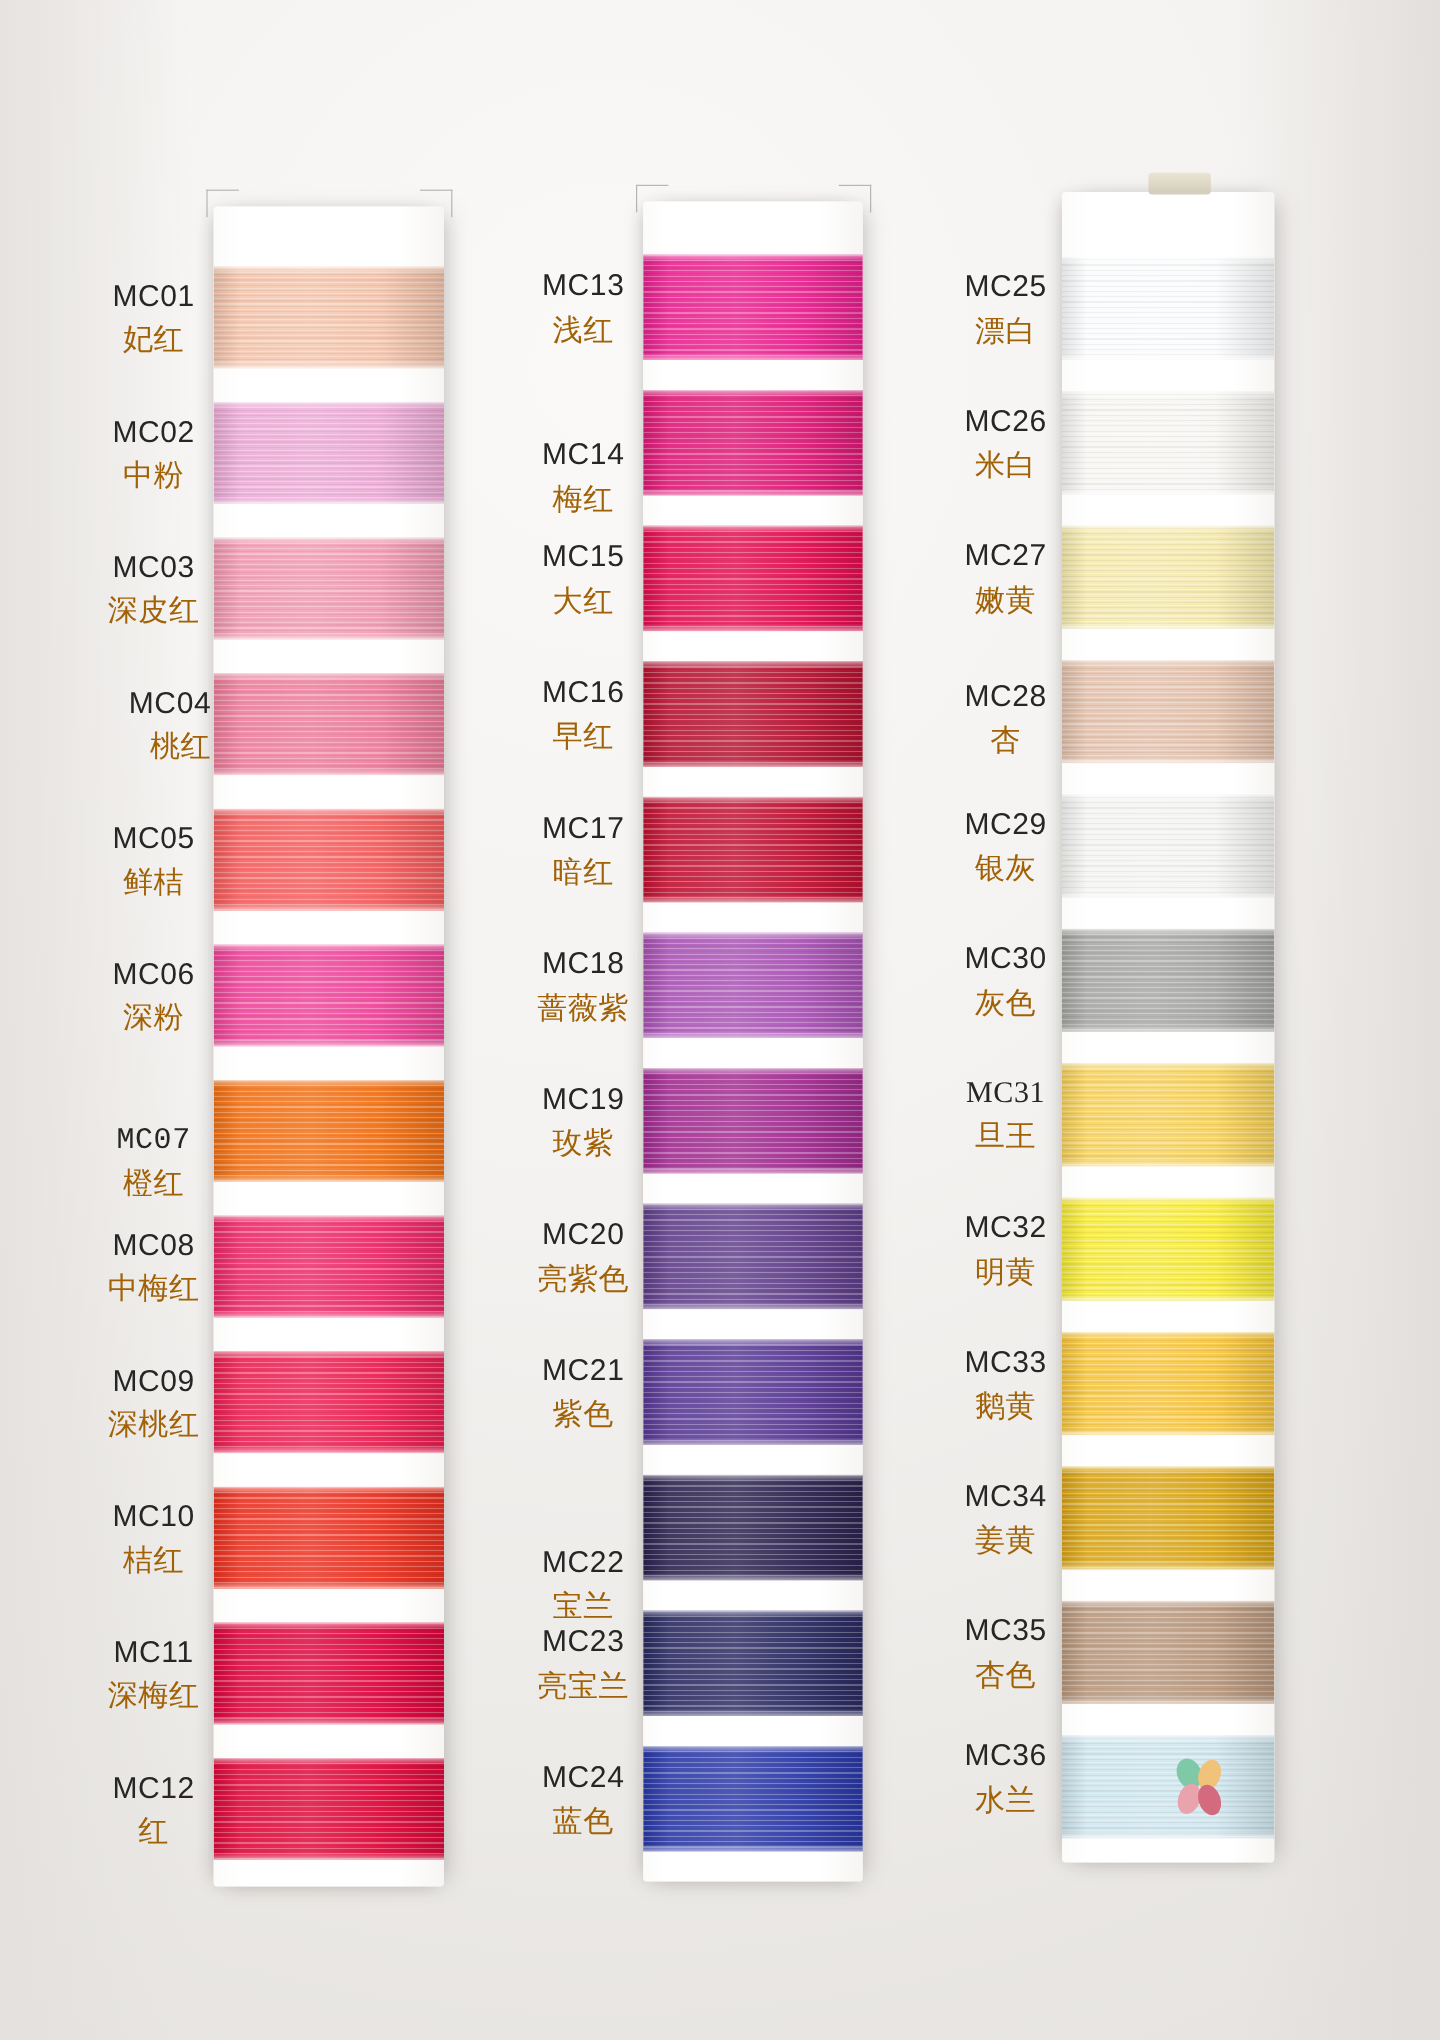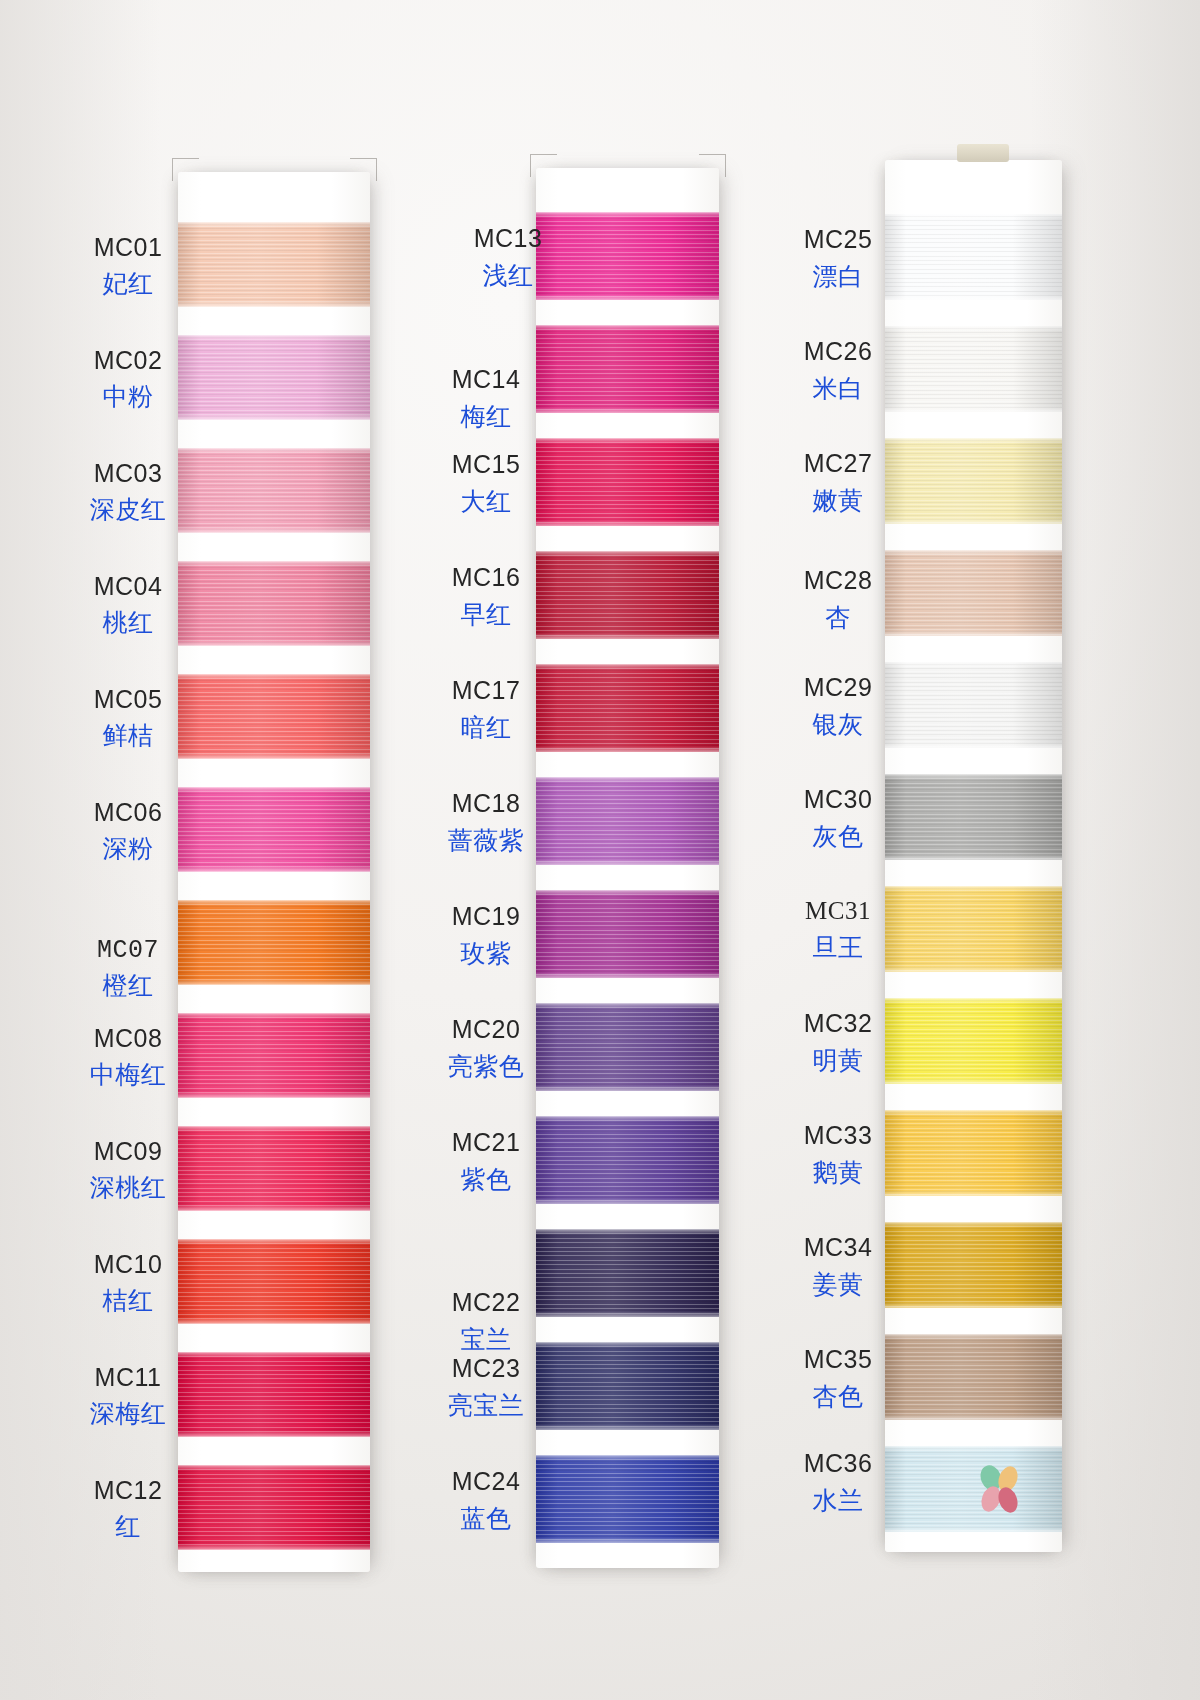--- a/index.html
+++ b/index.html
@@ -77,21 +77,21 @@
   
   .label{
     position:absolute;
     text-align:center;
     color:#2a2a2a;
     line-height:1.30;
     letter-spacing:.5px;
     white-space:nowrap;
   }
   .label .code{display:block;font-size:25px;font-weight:400;color:#262626;}
-  .label .name{display:block;font-size:25px;font-weight:400;color:#1d4ed8;margin-top:4px;}
+  .label .name{display:block;font-size:25px;font-weight:400;color:#a16207;margin-top:4px;}
 
   
   .logo{position:absolute;width:56px;height:52px;}
 </style>
 </head>
 <body>
 
 <div id="backdrop"></div>
 <div id="shadowL"></div>
 <div id="shadowR"></div>
@@ -133,21 +133,21 @@
       <span class="code">MC03</span>
       <span class="name">深皮红</span>
     </div>
     <div class="skein" style="left: 178px; top: 561px; width: 192px; height: 85px;">
       <div class="body" style="background: rgb(239, 127, 157);"></div>
       <div class="threads"></div>
       <div class="sheen"></div>
       <div class="topfuzz"></div>
       <div class="botfuzz"></div>
     </div>
-    <div class="label" style="left: 80px; top: 569.5px; width: 96px;">
+    <div class="label" style="left: 80px; top: 569.5px; width: 96px; text-align: right;">
       <span class="code">MC04</span>
       <span class="name">桃红</span>
     </div>
     <div class="skein" style="left: 178px; top: 674px; width: 192px; height: 85px;">
       <div class="body" style="background: rgb(247, 95, 95);"></div>
       <div class="threads"></div>
       <div class="sheen"></div>
       <div class="topfuzz"></div>
       <div class="botfuzz"></div>
     </div>
@@ -235,21 +235,21 @@
     <div class="regmark" style="left: 530px; top: 154px; width: 26px; height: 22px; border-top-width: 1.5px; border-left-width: 1.5px;"></div>
     <div class="regmark" style="left: 699px; top: 154px; width: 26px; height: 22px; border-top-width: 1.5px; border-right-width: 1.5px;"></div>
     <div class="card" style="left: 536px; top: 168px; width: 183px; height: 1400px;"></div>
     <div class="skein" style="left: 536px; top: 212px; width: 183px; height: 88px;">
       <div class="body" style="background: rgb(236, 35, 145);"></div>
       <div class="threads"></div>
       <div class="sheen"></div>
       <div class="topfuzz"></div>
       <div class="botfuzz"></div>
     </div>
-    <div class="label" style="left: 460px; top: 222px; width: 96px;">
+    <div class="label" style="left: 438px; top: 222px; width: 96px;">
       <span class="code">MC13</span>
       <span class="name">浅红</span>
     </div>
     <div class="skein" style="left: 536px; top: 325px; width: 183px; height: 88px;">
       <div class="body" style="background: rgb(224, 27, 121);"></div>
       <div class="threads"></div>
       <div class="sheen"></div>
       <div class="topfuzz"></div>
       <div class="botfuzz"></div>
     </div>

